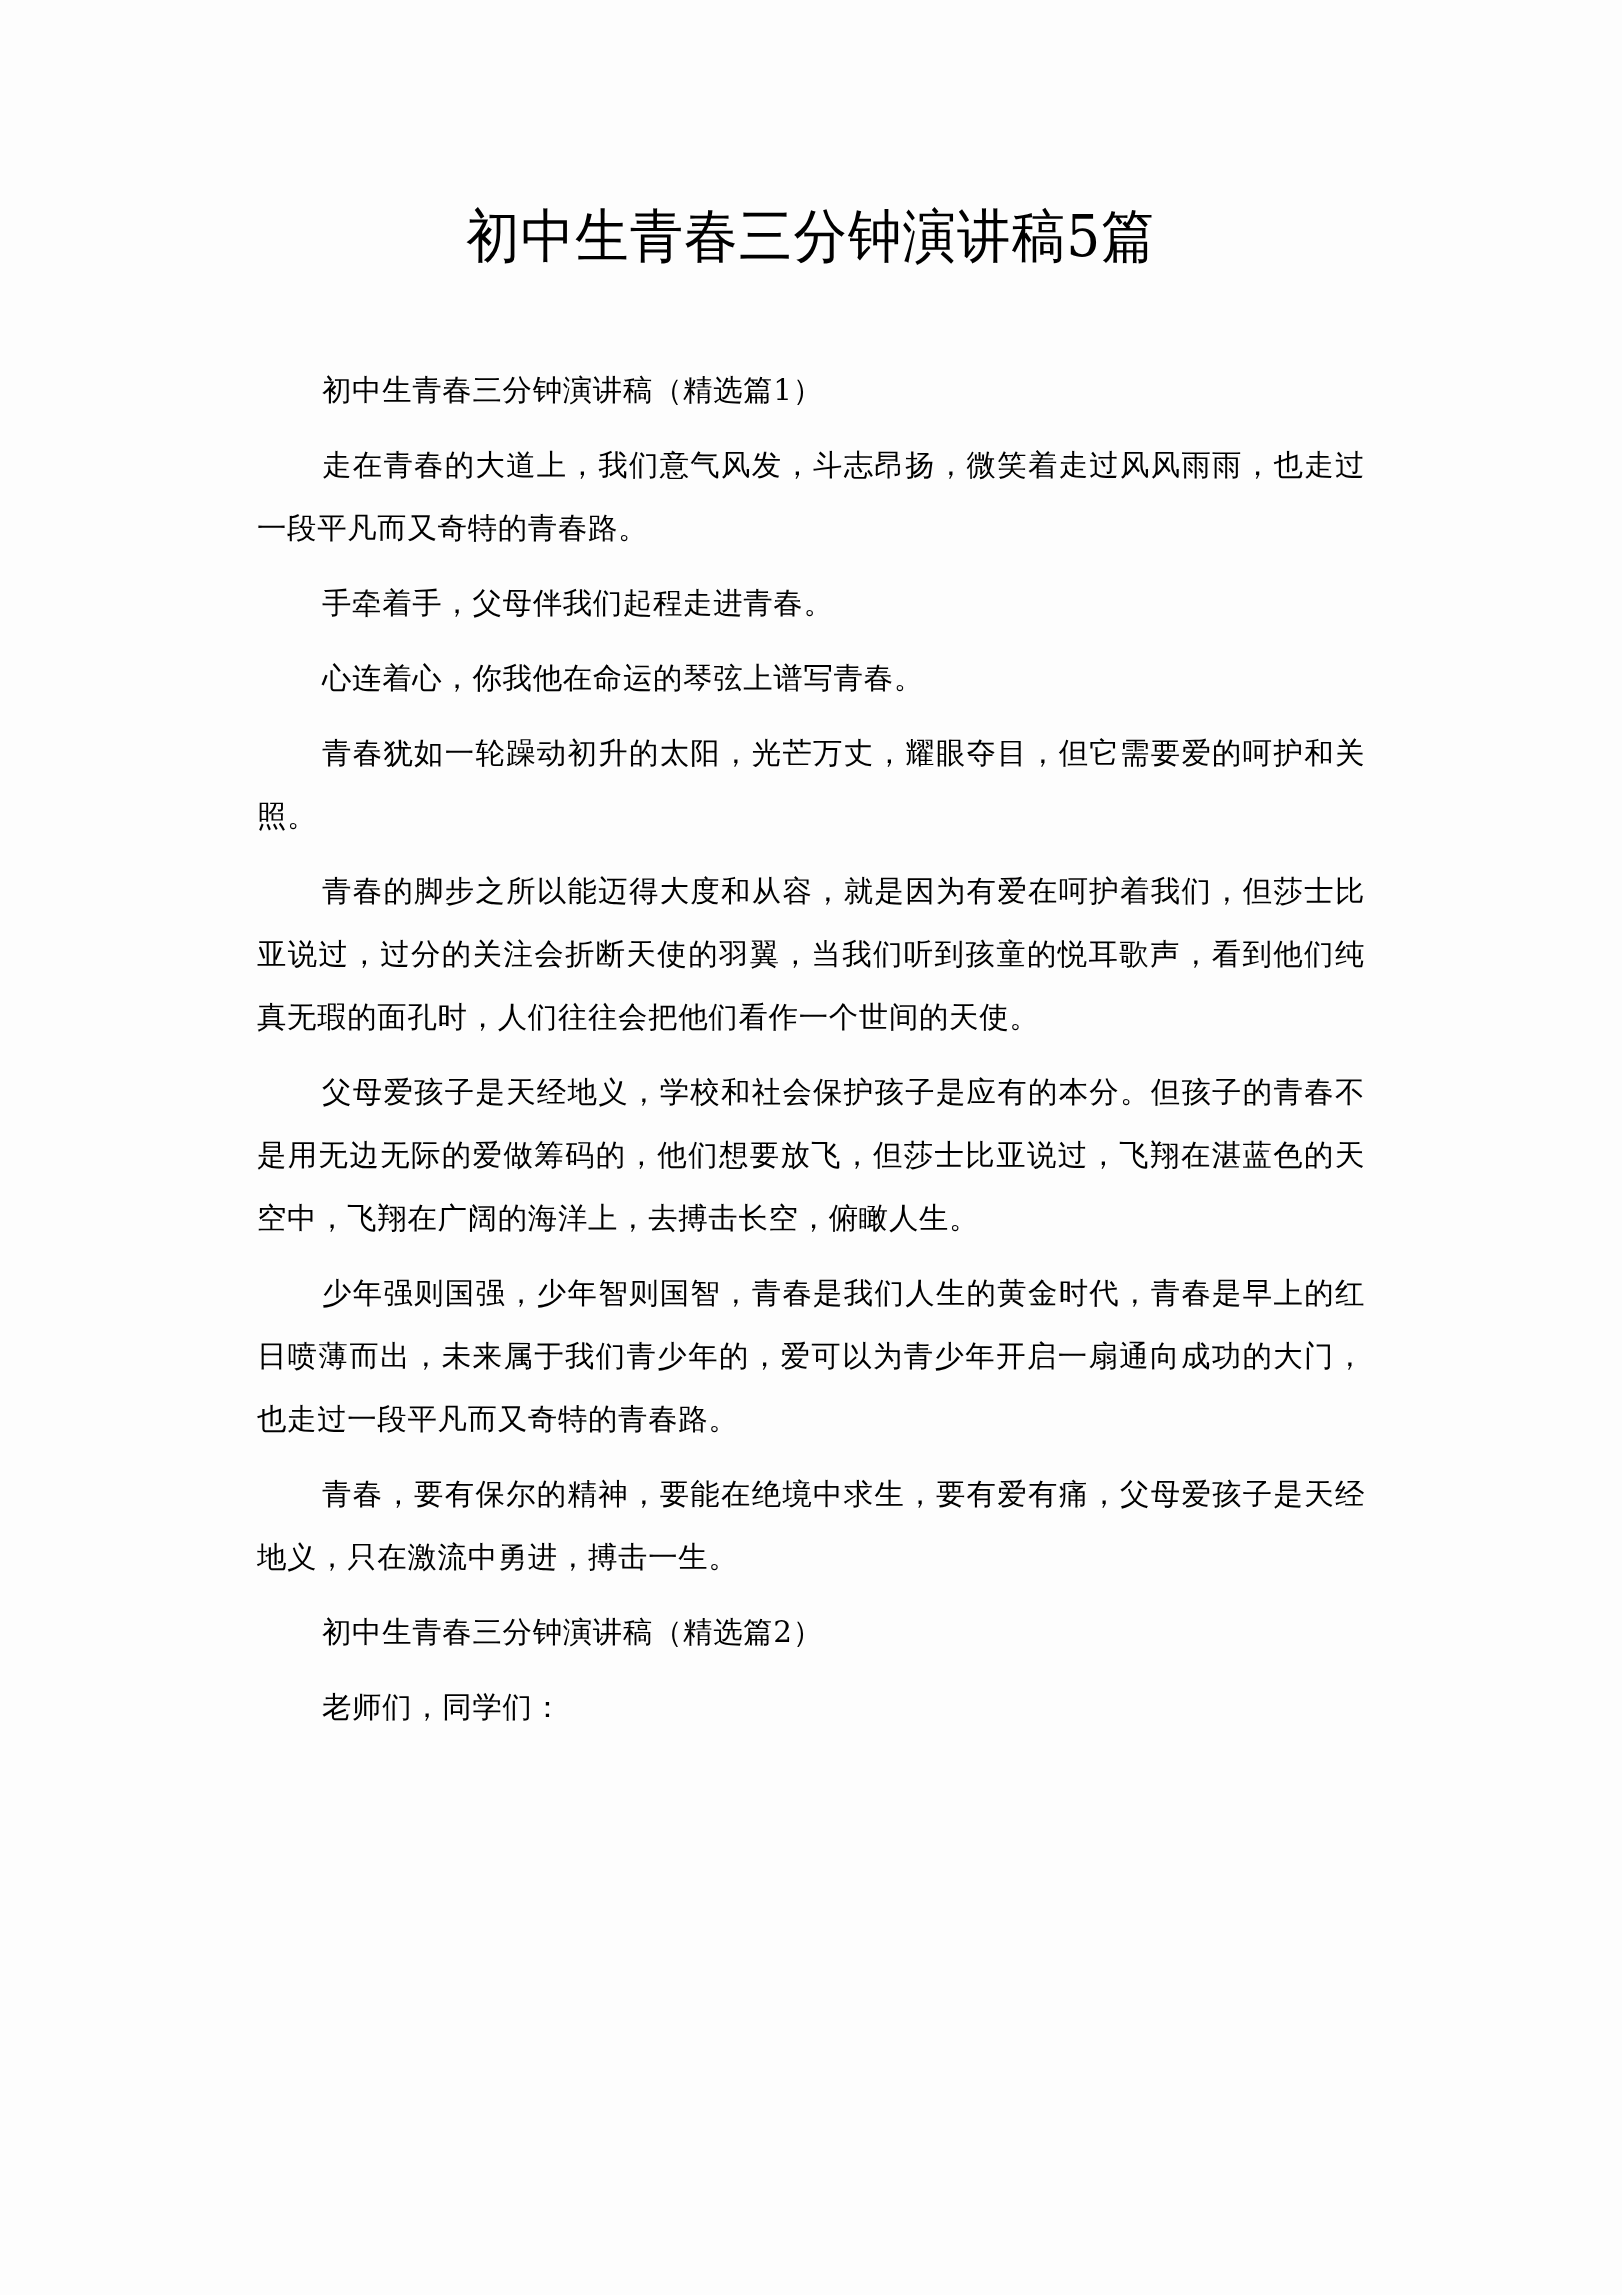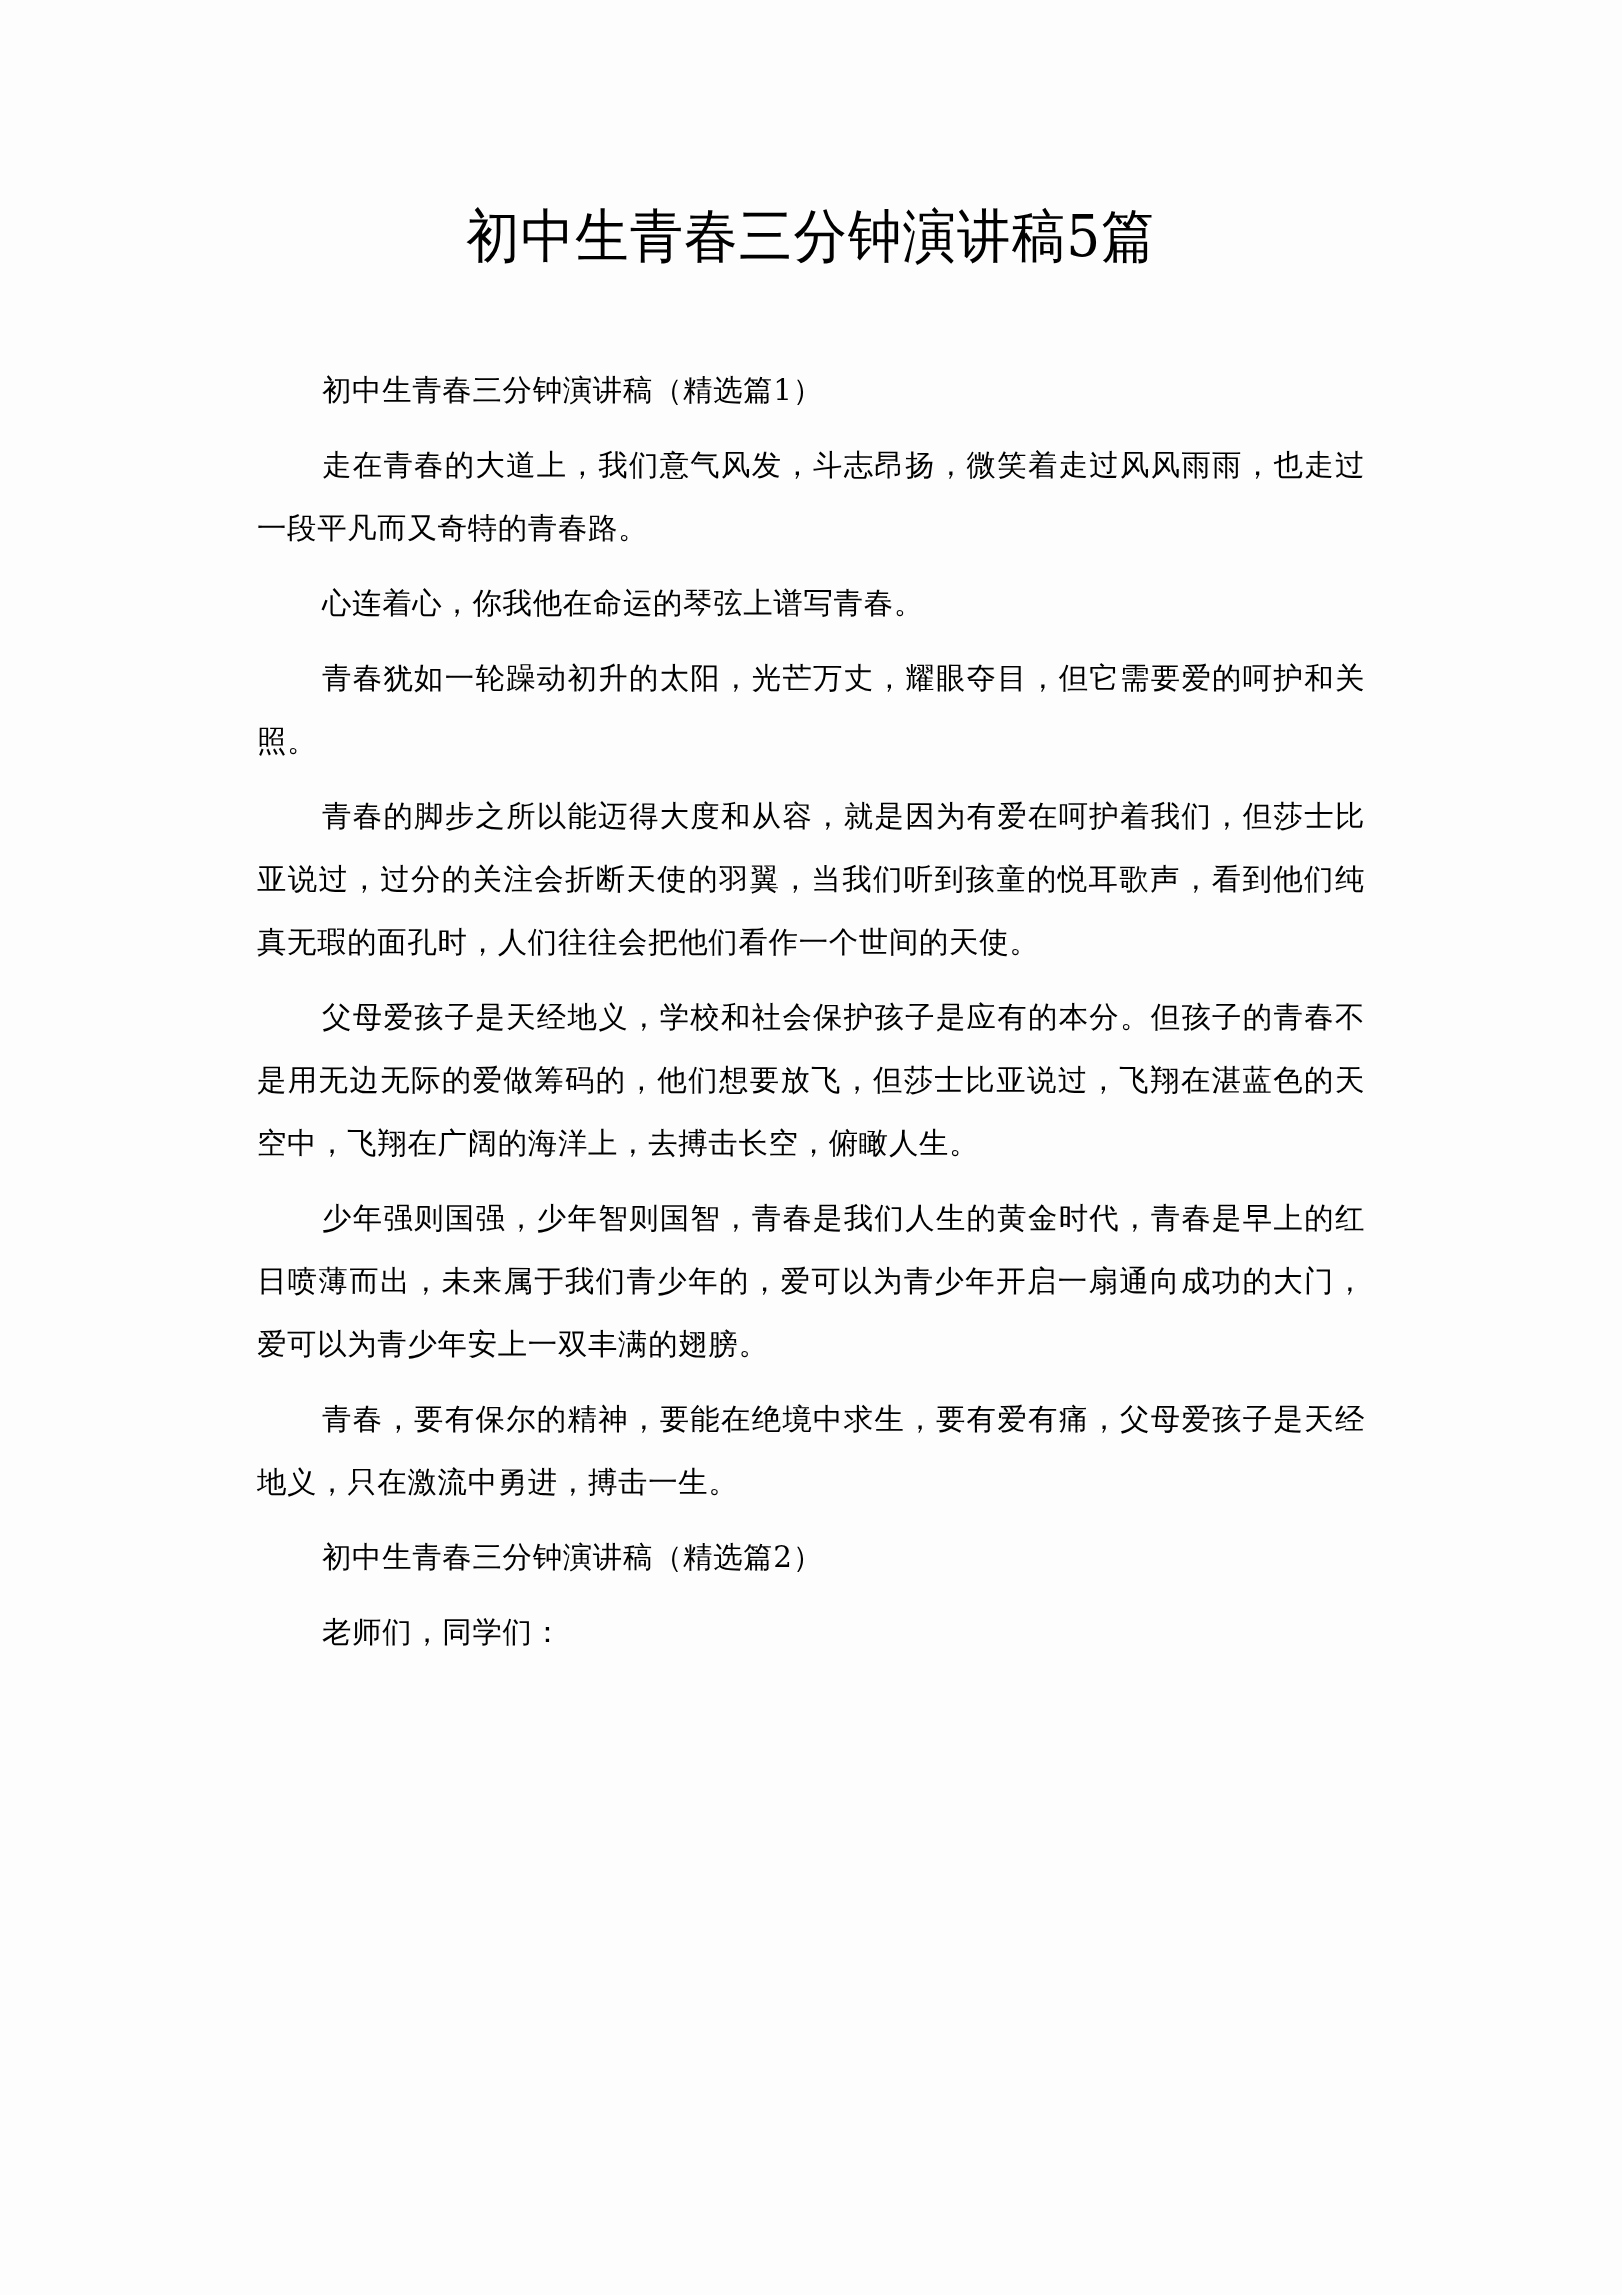--- a/index.html
+++ b/index.html
@@ -51,23 +51,24 @@
     }
   </style>
 </head>
 <body>
 
 <div class="page">
   <h1 class="doc-title">初中生青春三分钟演讲稿5篇</h1>
   <div class="body">
     <p class="para">初中生青春三分钟演讲稿（精选篇1）</p>
     <p class="para">走在青春的大道上，我们意气风发，斗志昂扬，微笑着走过风风雨雨，也走过一段平凡而又奇特的青春路。</p>
+    <p class="para">手牵着手，父母伴我们起程走进青春。</p>
     <p class="para">心连着心，你我他在命运的琴弦上谱写青春。</p>
     <p class="para">青春犹如一轮躁动初升的太阳，光芒万丈，耀眼夺目，但它需要爱的呵护和关照。</p>
     <p class="para">青春的脚步之所以能迈得大度和从容，就是因为有爱在呵护着我们，但莎士比亚说过，过分的关注会折断天使的羽翼，当我们听到孩童的悦耳歌声，看到他们纯真无瑕的面孔时，人们往往会把他们看作一个世间的天使。</p>
     <p class="para">父母爱孩子是天经地义，学校和社会保护孩子是应有的本分。但孩子的青春不是用无边无际的爱做筹码的，他们想要放飞，但莎士比亚说过，飞翔在湛蓝色的天空中，飞翔在广阔的海洋上，去搏击长空，俯瞰人生。</p>
-    <p class="para">少年强则国强，少年智则国智，青春是我们人生的黄金时代，青春是早上的红日喷薄而出，未来属于我们青少年的，爱可以为青少年开启一扇通向成功的大门，爱可以为青少年安上一双丰满的翅膀。</p>
+    <p class="para">少年强则国强，少年智则国智，青春是我们人生的黄金时代，青春是早上的红日喷薄而出，未来属于我们青少年的，爱可以为青少年开启一扇通向成功的大门，也走过一段平凡而又奇特的青春路。</p>
     <p class="para">青春，要有保尔的精神，要能在绝境中求生，要有爱有痛，父母爱孩子是天经地义，只在激流中勇进，搏击一生。</p>
     <p class="para">初中生青春三分钟演讲稿（精选篇2）</p>
     <p class="para">老师们，同学们：</p>
   </div>
 </div>
 
 
 </body></html>

